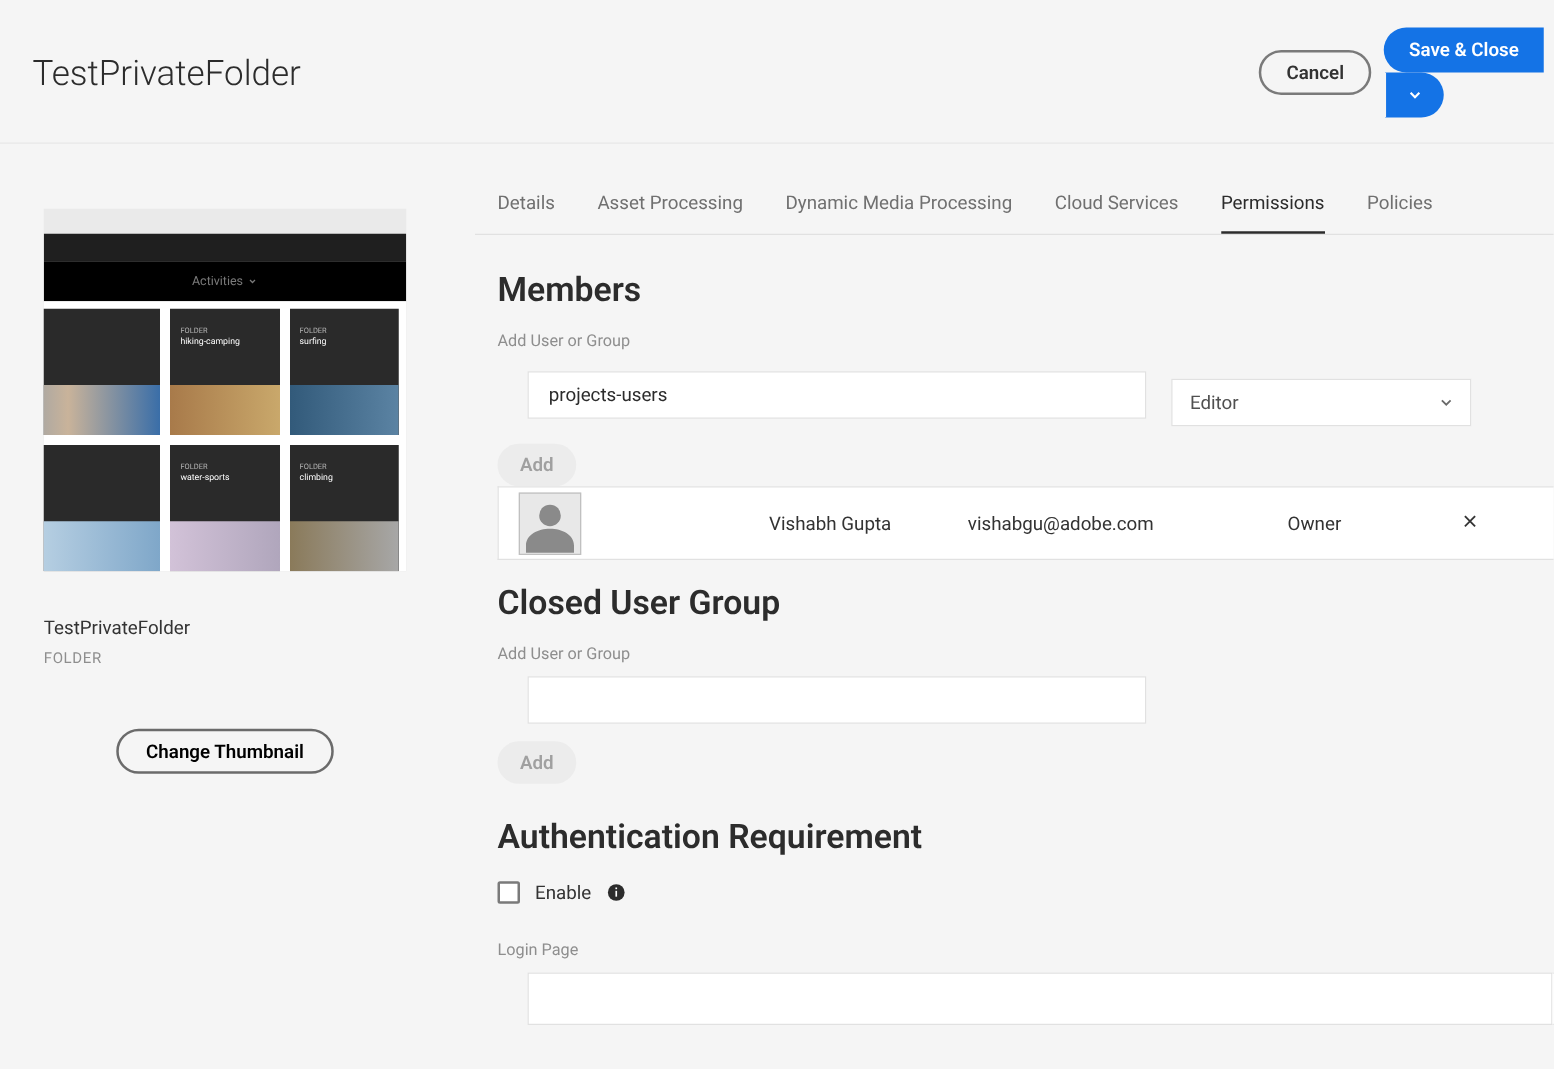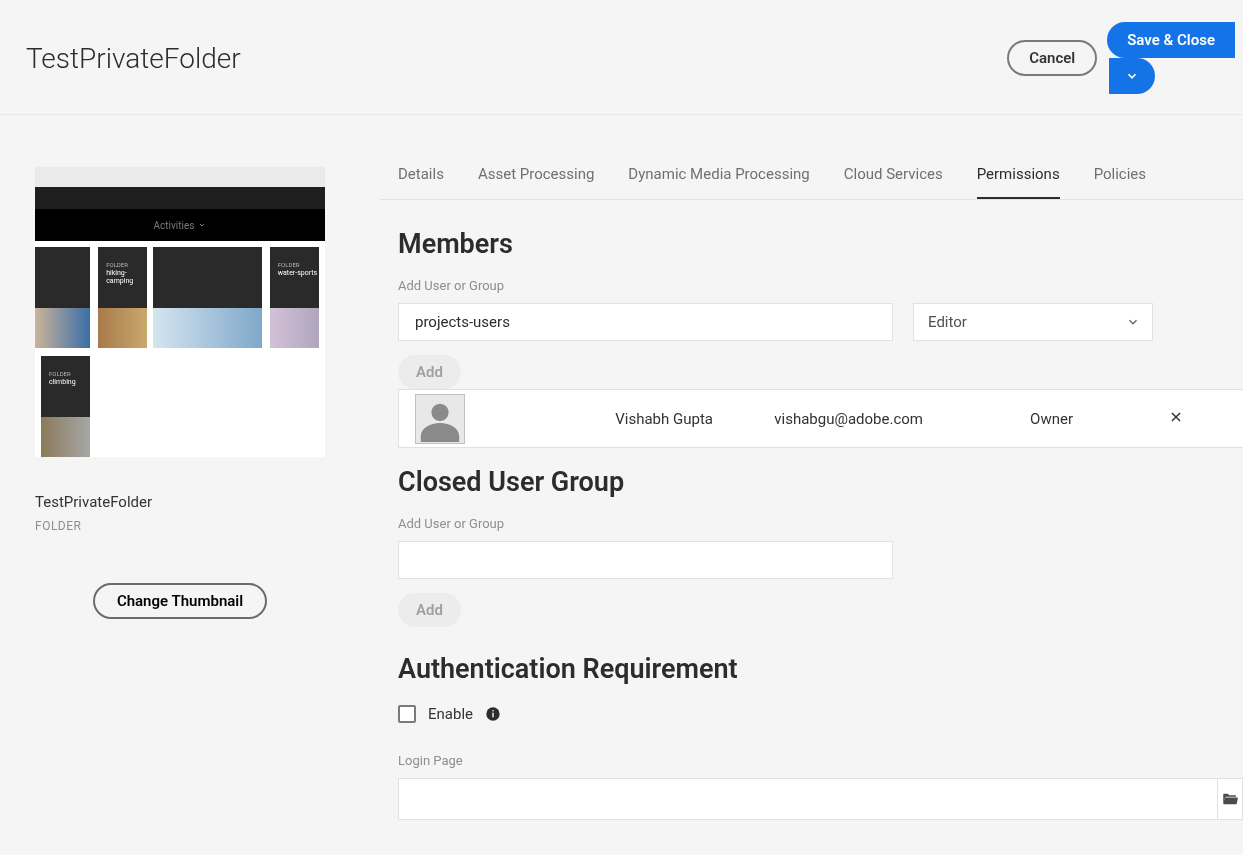--- a/index.html
+++ b/index.html
@@ -27,48 +27,48 @@
   .btn-group .btn-primary{border-top-right-radius:0;border-bottom-right-radius:0;}
   .btn-split{background:var(--blue);color:#fff;width:48px;height:36px;border-radius:0 18px 18px 0;border-left:2px solid var(--bg);display:flex;align-items:center;justify-content:center;cursor:pointer;}
   
   .content{display:flex;gap:40px;padding:0;}
   .left-col{flex:0 0 340px;padding:52px 0 0 35px;}
   .right-col{flex:1;padding:30px 0 0 0;min-width:0;}
   
   .thumb{width:290px;height:290px;background:#eaeaea;display:flex;flex-direction:column;padding:20px 0 0 0;overflow:hidden;}
   .thumb-header{height:22px;background:#1f1f1f;}
   .thumb-label{height:32px;display:flex;align-items:center;justify-content:center;background:#000000;font-size:10px;color:#7a7a7a;gap:4px;}
-  .thumb-grid{flex:1;display:grid;grid-template-columns:repeat(5,1fr);grid-template-rows:repeat(2,1fr);gap:8px;padding:6px 6px 0 6px;background:#fff;}
+  .thumb-grid{flex:1;display:grid;grid-template-columns:repeat(3,1fr);grid-template-rows:repeat(2,1fr);gap:8px;padding:6px 6px 0 6px;background:#fff;}
   .thumb-cell{background:#2a2a2a;position:relative;overflow:hidden;}
   .thumb-cell::after{content:"";position:absolute;left:0;right:0;bottom:0;height:40%;background:linear-gradient(90deg,#6b8fb5,#c9b39a,#3a6ea8);}
   .thumb-cell:nth-child(2)::after{background:linear-gradient(90deg,#a87a4a,#c9a86b);}
   .thumb-cell:nth-child(3)::after{background:linear-gradient(90deg,#325a7a,#5b83a3);}
   .thumb-cell:nth-child(4)::after{background:linear-gradient(90deg,#d5e5f0,#7fa7c9);}
   .thumb-cell:nth-child(5)::after{background:linear-gradient(90deg,#d2c2d8,#b0a6bc);}
   .thumb-cell:nth-child(6)::after{background:linear-gradient(90deg,#8a7a5a,#a7a7a7);}
   .thumb-cell .tag{position:absolute;top:14px;left:8px;font-size:6px;color:#b5b5b5;text-transform:uppercase;}
   .thumb-cell .cap{position:absolute;top:22px;left:8px;font-size:7px;color:#fff;}
   .thumb-cell:first-child{margin-left:-60px;}
   .thumb-cell:nth-child(4){margin-left:-60px;}
   .folder-name{margin-top:36px;font-size:15px;color:#333;}
   .folder-type{margin-top:8px;font-size:12px;letter-spacing:.5px;color:var(--text-light);}
   .pill-btn{margin-top:50px;display:inline-flex;align-items:center;justify-content:center;height:36px;padding:0 22px;border-radius:18px;border:2px solid #6b6b6b;font-size:15px;font-weight:600;background:transparent;cursor:pointer;}
   .left-col .pill-wrap{text-align:center;width:290px;}
   
-  .tabs{display:flex;gap:34px;border-bottom:1px solid var(--border);padding-left:18px;margin-right:0;margin-top:12px;}
+  .tabs{display:flex;gap:34px;border-bottom:1px solid var(--border);padding-left:18px;margin-right:0;}
   .tab{padding:8px 0 14px 0;color:var(--text-muted);font-size:15px;cursor:pointer;border-bottom:2px solid transparent;}
   .tab.active{color:#2c2c2c;border-bottom-color:#2c2c2c;}
   
   .section{padding:28px 0 0 18px;}
   .section h2{margin:0 0 18px 0;font-size:27px;font-weight:600;color:#2c2c2c;}
   .field-label{font-size:13px;color:var(--text-light);margin-bottom:10px;display:block;}
   .row-inputs{display:flex;gap:20px;align-items:center;}
-  .text-input{height:38px;background:#fff;border:1px solid var(--border);padding:0 16px;font-size:15px;color:#2c2c2c;outline:none;}
+  .text-input{height:38px;background:#fff;border:1px solid var(--border);padding:0 16px;font-size:15px;color:#2c2c2c;outline:none;margin-left:24px;}
   .members-input{width:495px;}
-  .select{position:relative;width:240px;height:38px;background:#fff;border:1px solid var(--border);display:flex;align-items:center;padding:0 14px;font-size:15px;color:#505050;cursor:pointer;}
+  .select{position:relative;width:240px;height:38px;background:#fff;border:1px solid var(--border);display:flex;align-items:center;padding:0 14px;font-size:15px;color:#505050;cursor:pointer;margin-top:12px;}
   .select .chev{position:absolute;right:12px;top:50%;transform:translateY(-50%);}
   .add-btn{margin-top:14px;display:inline-flex;align-items:center;justify-content:center;height:34px;padding:0 18px;border-radius:17px;background:#ececec;color:#a0a0a0;font-size:15px;font-weight:600;border:none;cursor:default;}
   .member-row{border:1px solid var(--border);background:#fff;display:flex;align-items:center;height:59px;padding:0 16px;position:relative;border-right:none;text-align:right;}
   .avatar{width:50px;height:50px;border:1px solid #c0c0c0;background:#e8e8e8;display:flex;align-items:flex-end;justify-content:center;overflow:hidden;}
   .member-name{margin-left:40px;width:208px;font-size:15px;color:#333;}
   .member-email{width:210px;font-size:15px;color:#333;}
   .member-role{width:150px;font-size:15px;color:#333;}
   .member-remove{margin-left:auto;width:18px;height:18px;cursor:pointer;color:#555;margin-right:40px;}
   .section.cug{padding-top:18px;}
   .cug-input{width:495px;}

